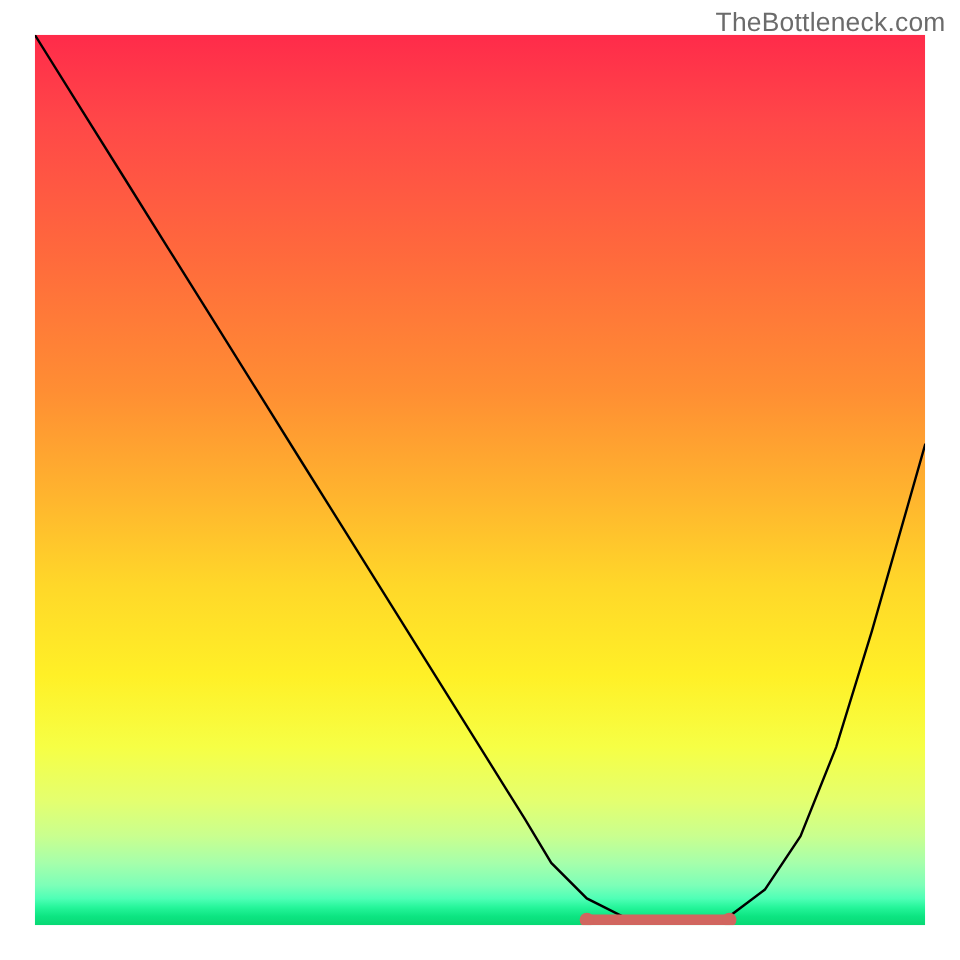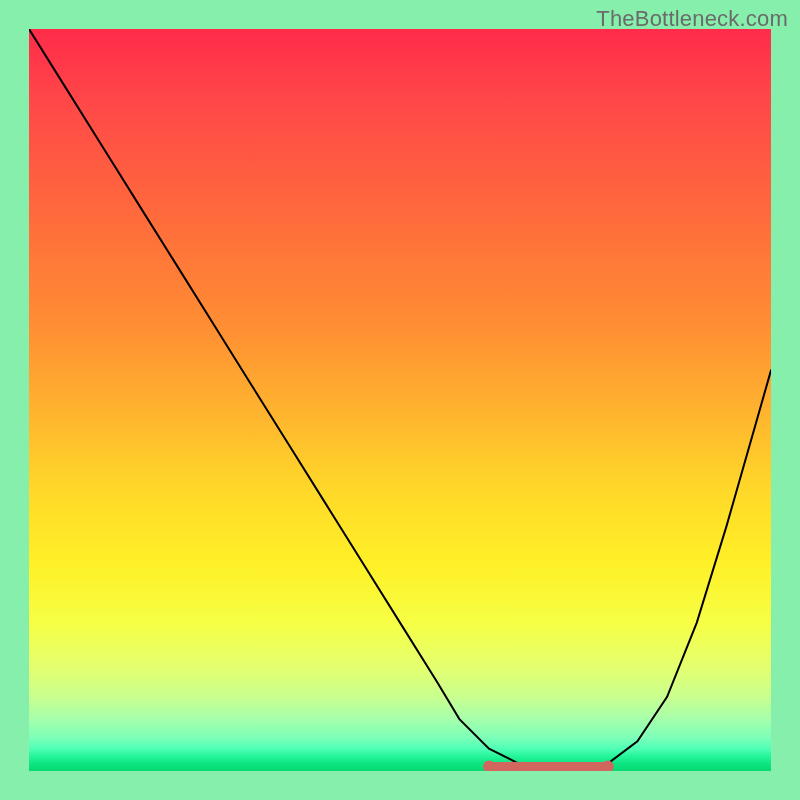--- a/index.html
+++ b/index.html
@@ -7,21 +7,21 @@
     padding: 0;
     width: 800px;
     height: 800px;
     background: #000;
     overflow: hidden;
   }
   .stage {
     position: relative;
     width: 800px;
     height: 800px;
-    background: #86efac;
+    background: #ffffff;
   }
   .plot-area {
     position: absolute;
     left: 29px;
     top: 29px;
     width: 742px;
     height: 742px;
     overflow: hidden;
   }
   .gradient {

